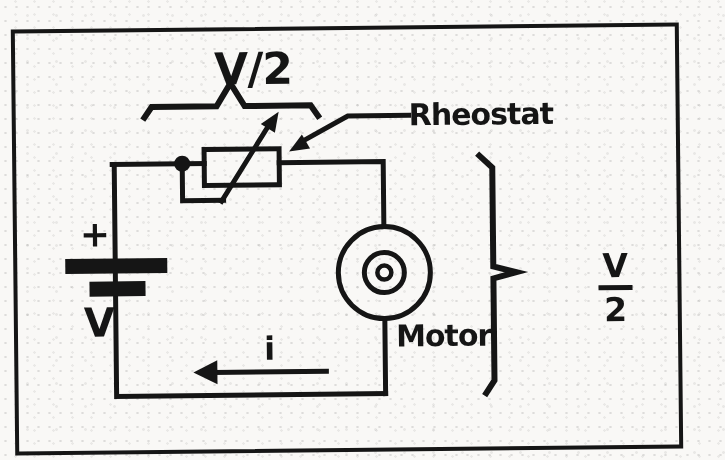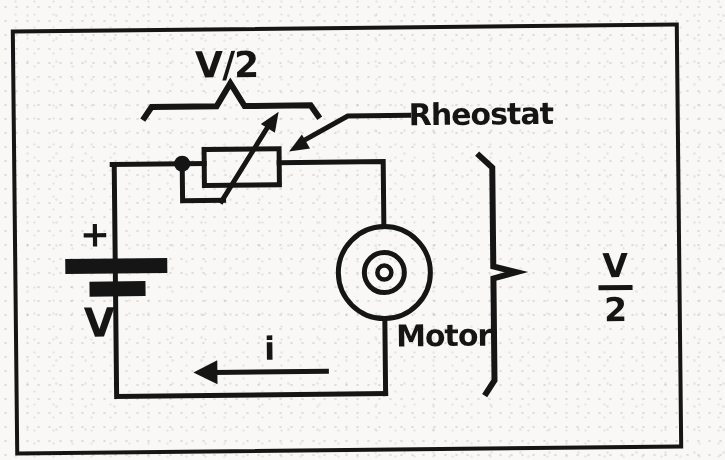--- a/index.html
+++ b/index.html
@@ -37,21 +37,21 @@
   }
   .frame svg { position: absolute; left: 0; top: 0; color: var(--ink); }
   .lbl {
     position: absolute;
     color: var(--ink);
     font-weight: bold;
     line-height: 1;
     white-space: nowrap;
     letter-spacing: -1px;
   }
-  .lbl-vhalf   { left: 180px; top: 16px;  font-size: 36px; }
+  .lbl-vhalf   { left: 199px; top: 16px;  font-size: 44px; }
   .lbl-rheo    { left: 393px; top: 71px;  font-size: 30px; }
   .lbl-plus    { left: 63px;  top: 184px; font-size: 36px; }
   .lbl-battv   { left: 66px;  top: 270px; font-size: 40px; }
   .lbl-motor   { left: 378px; top: 292px; font-size: 30px; text-align: right; }
   .lbl-i       { left: 246px; top: 302px; font-size: 32px; }
   .lbl-vm      { left: 494px; top: 228px; font-size: 36px; }
   .frac {
     position: absolute;
     left: 581px; top: 222px;
     display: flex;

